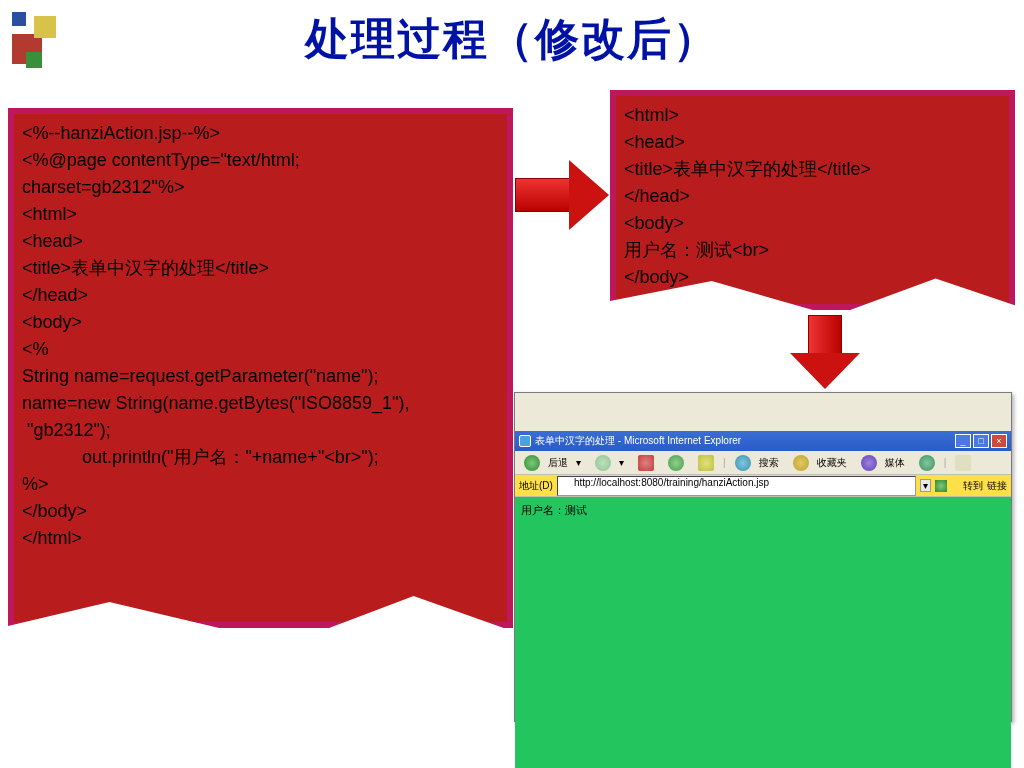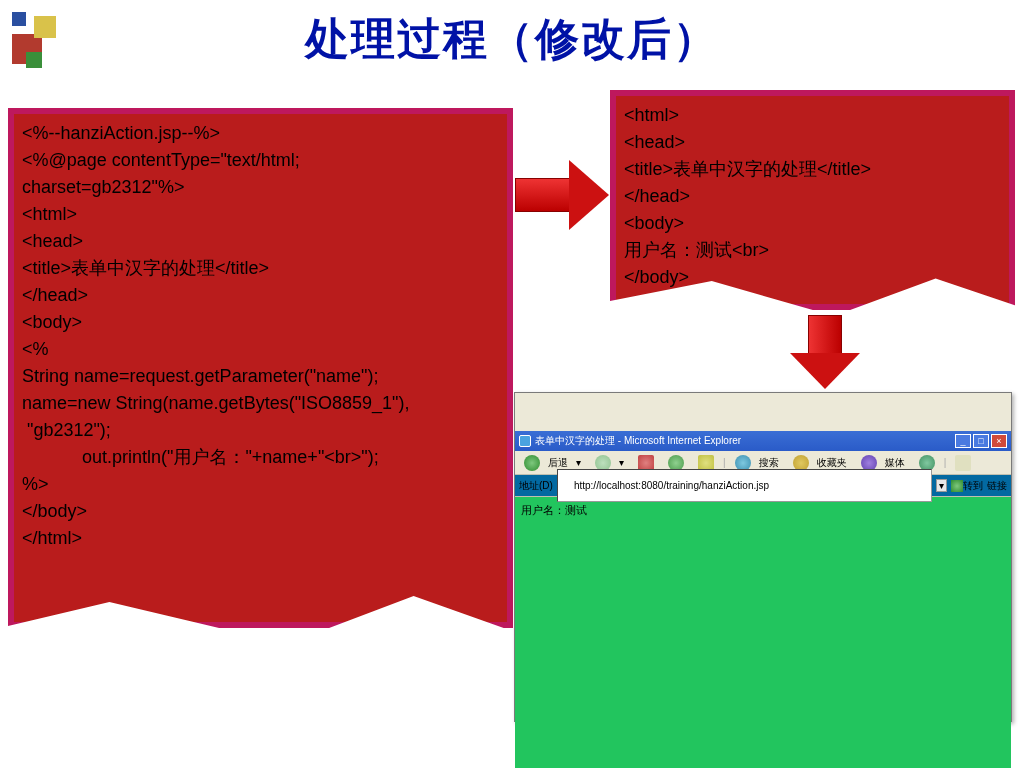--- a/index.html
+++ b/index.html
@@ -171,26 +171,26 @@
     display:flex; align-items:center; gap:4px; padding:0 4px;
   }
   .browser .toolbar .tbtn {
     padding:1px 4px; border:1px solid transparent; border-radius:2px;
     display:flex; align-items:center; gap:8px; color:#000;
   }
   .browser .toolbar .nav-icon {
     width:16px; height:16px; border-radius:50%;
   }
   .browser .addrbar {
-    height:22px; background:#0369a1; border-bottom:1px solid #c0c0b0;
+    height:22px; background:#fde047; border-bottom:1px solid #c0c0b0;
     display:flex; align-items:center; padding:0 4px; gap:4px;
   }
   .browser .addrbar .addr-input {
-    flex:1; height:33px; background:#fff; border:1px inset #999;
-    font-size:10px; padding:0 3px; display:flex; align-items:center; color:#000;
+    flex:1; height:20px; background:#fff; border:1px inset #999;
+    font-size:10px; padding:0 3px; display:flex; align-items:flex-start; color:#000;
     overflow:hidden; white-space:nowrap;
   }
   .browser .content {
     background:#22c55e; height:280px; padding:6px; color:#000; font-size:11px;
     border-bottom:1px solid #c0c0b0;
   }
   .browser .taskbar {
     height:22px;
     background: linear-gradient(#3b77d8, #245edb 40%, #245edb);
     display:flex; align-items:center;
@@ -306,21 +306,21 @@
       <span class="nav-icon" style="background:#e0e0c0;border-radius:2px;"></span>
     </div>
   </div>
   <div class="addrbar">
     <span>地址(D)</span>
     <div class="addr-input">
       <span class="ie-icon" style="width:10px;height:10px;margin-right:3px;"></span>
       <span>http://localhost:8080/training/hanziAction.jsp</span>
     </div>
     <span style="border:1px solid #999;background:#e8e8e8;padding:0 2px;">▾</span>
-    <span style="display:flex;align-items:center;gap:0;">
+    <span style="display:flex;align-items:center;gap:16px;">
       <span class="nav-icon" style="width:12px;height:12px;background:radial-gradient(#7ec87e,#2e8b2e);"></span>
       <span>转到</span>
     </span>
     <span>链接</span>
   </div>
   <div class="content">
     <span>用户名：测试</span>
   </div>
 </div>
 

